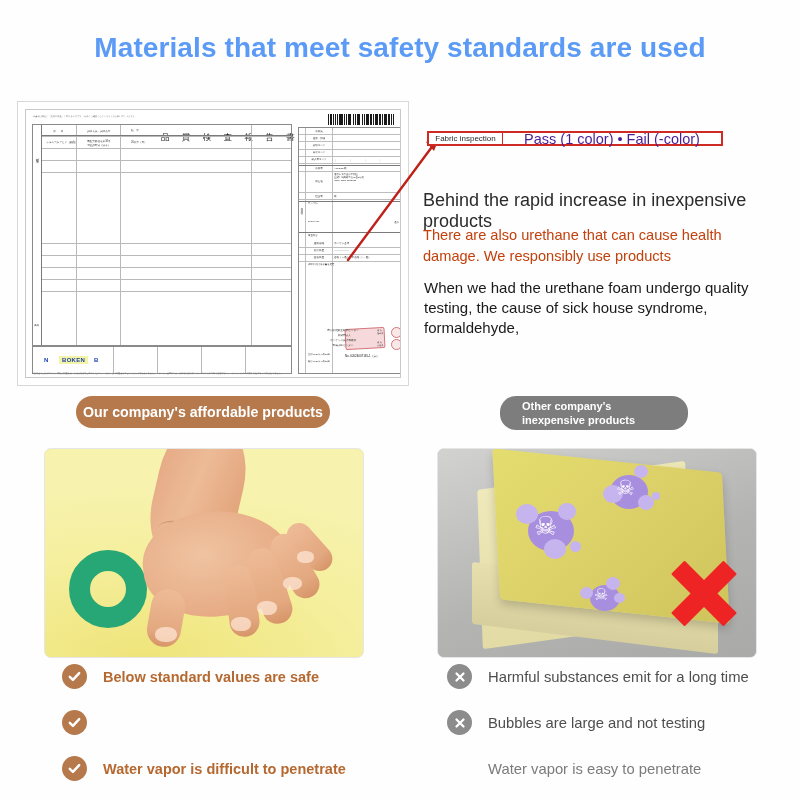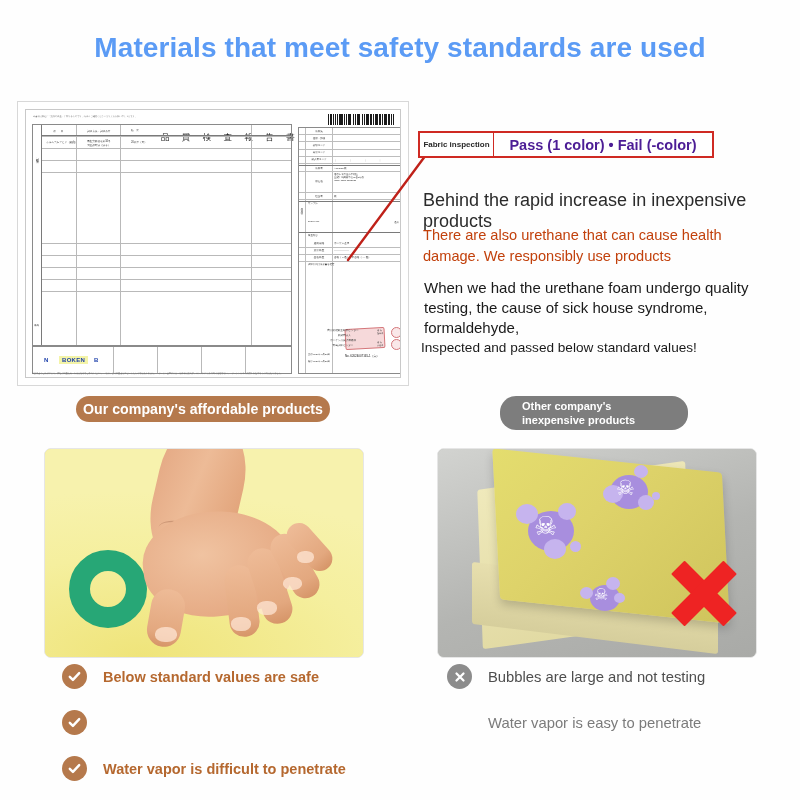--- a/index.html
+++ b/index.html
@@ -125,24 +125,24 @@
     border: .7px solid #d4767a; background: rgba(226,130,134,.18);
   }
   .cert-text { position: absolute; left: 14px; font-size: 2.6px; color: #3a3a3a; text-align: center; width: 60px; }
   .no-text { position: absolute; left: 46px; top: 226px; font-size: 2.9px; color: #111; }
 
   
   .arrow-svg { position: absolute; left: 330px; top: 120px; width: 140px; height: 160px; }
 
   
   .callout {
-    position: absolute; left: 418px; top: 131px;
-    width: 296px; height: 27px;
+    position: absolute; left: 427px; top: 131px;
+    width: 296px; height: 15px;
     border: 2px solid #cf2a23; background: #fff;
-    display: flex; align-items: stretch; font-weight: bold;
+    display: flex; align-items: stretch;
   }
   .callout-label {
     width: 74px; display: flex; align-items: center; justify-content: center;
     border-right: 1.5px solid #cf2a23;
     font-size: 8px; color: #2a2a2a;
   }
   .callout-value {
     flex: 1; display: flex; align-items: center; justify-content: center;
     font-size: 14.5px; color: #4c1d95;
   }
@@ -165,21 +165,21 @@
     font-size: 13.6px; color: #1a1a1a;
   }
 
   
   .banner {
     position: absolute; border-radius: 16px;
     color: #fff; font-weight: bold;
     display: flex; align-items: center;
   }
   .banner-left {
-    left: 76px; top: 396px; width: 254px; height: 26px;
+    left: 76px; top: 396px; width: 254px; height: 32px;
     background: #b5794c; justify-content: center;
     font-size: 14.2px;
   }
   .banner-right {
     left: 500px; top: 396px; width: 188px; height: 34px;
     background: #7d7d7d; padding-left: 22px;
     font-size: 11px; line-height: 14px; flex-direction: column;
     align-items: flex-start; justify-content: center;
   }
 
@@ -425,21 +425,20 @@
   </svg>
 
   <div class="callout">
     <div class="callout-label">Fabric inspection</div>
     <div class="callout-value">Pass (1 color) • Fail (-color)</div>
   </div>
 
   <div class="txt-p1">Behind the rapid increase in inexpensive products</div>
   <div class="txt-p2">There are also urethane that can cause health damage. We responsibly use products</div>
   <div class="txt-p3">When we had the urethane foam undergo quality testing, the cause of sick house syndrome, formaldehyde,</div>
-  <div class="txt-p4">Inspected and passed below standard values!</div>
 
   <div class="banner banner-left">
     <span>Our company's affordable products</span>
   </div>
   <div class="banner banner-right">
     <span>Other company's</span>
     <span>inexpensive products</span>
   </div>
 
   <div class="photo photo-left">
@@ -518,20 +517,28 @@
     </div>
   </div>
 
   <div class="bullets bullets-right">
     <div class="bullet">
       <div class="badge badge-x">
         <svg width="14" height="14" viewBox="0 0 16 16">
             <path d="M4 4 L12 12 M12 4 L4 12" stroke="#fff" stroke-width="2.6" stroke-linecap="round"></path>
           </svg>
       </div>
+      <div class="bullet-text-right">Harmful substances emit for a long time</div>
+    </div>
+    <div class="bullet">
+      <div class="badge badge-x">
+        <svg width="14" height="14" viewBox="0 0 16 16">
+            <path d="M4 4 L12 12 M12 4 L4 12" stroke="#fff" stroke-width="2.6" stroke-linecap="round"></path>
+          </svg>
+      </div>
       <div class="bullet-text-right">Bubbles are large and not testing</div>
     </div>
     <div class="bullet">
       <div class="badge badge-none"></div>
       <div class="bullet-text-right muted">Water vapor is easy to penetrate</div>
     </div>
   </div>
 
 </div>
 

